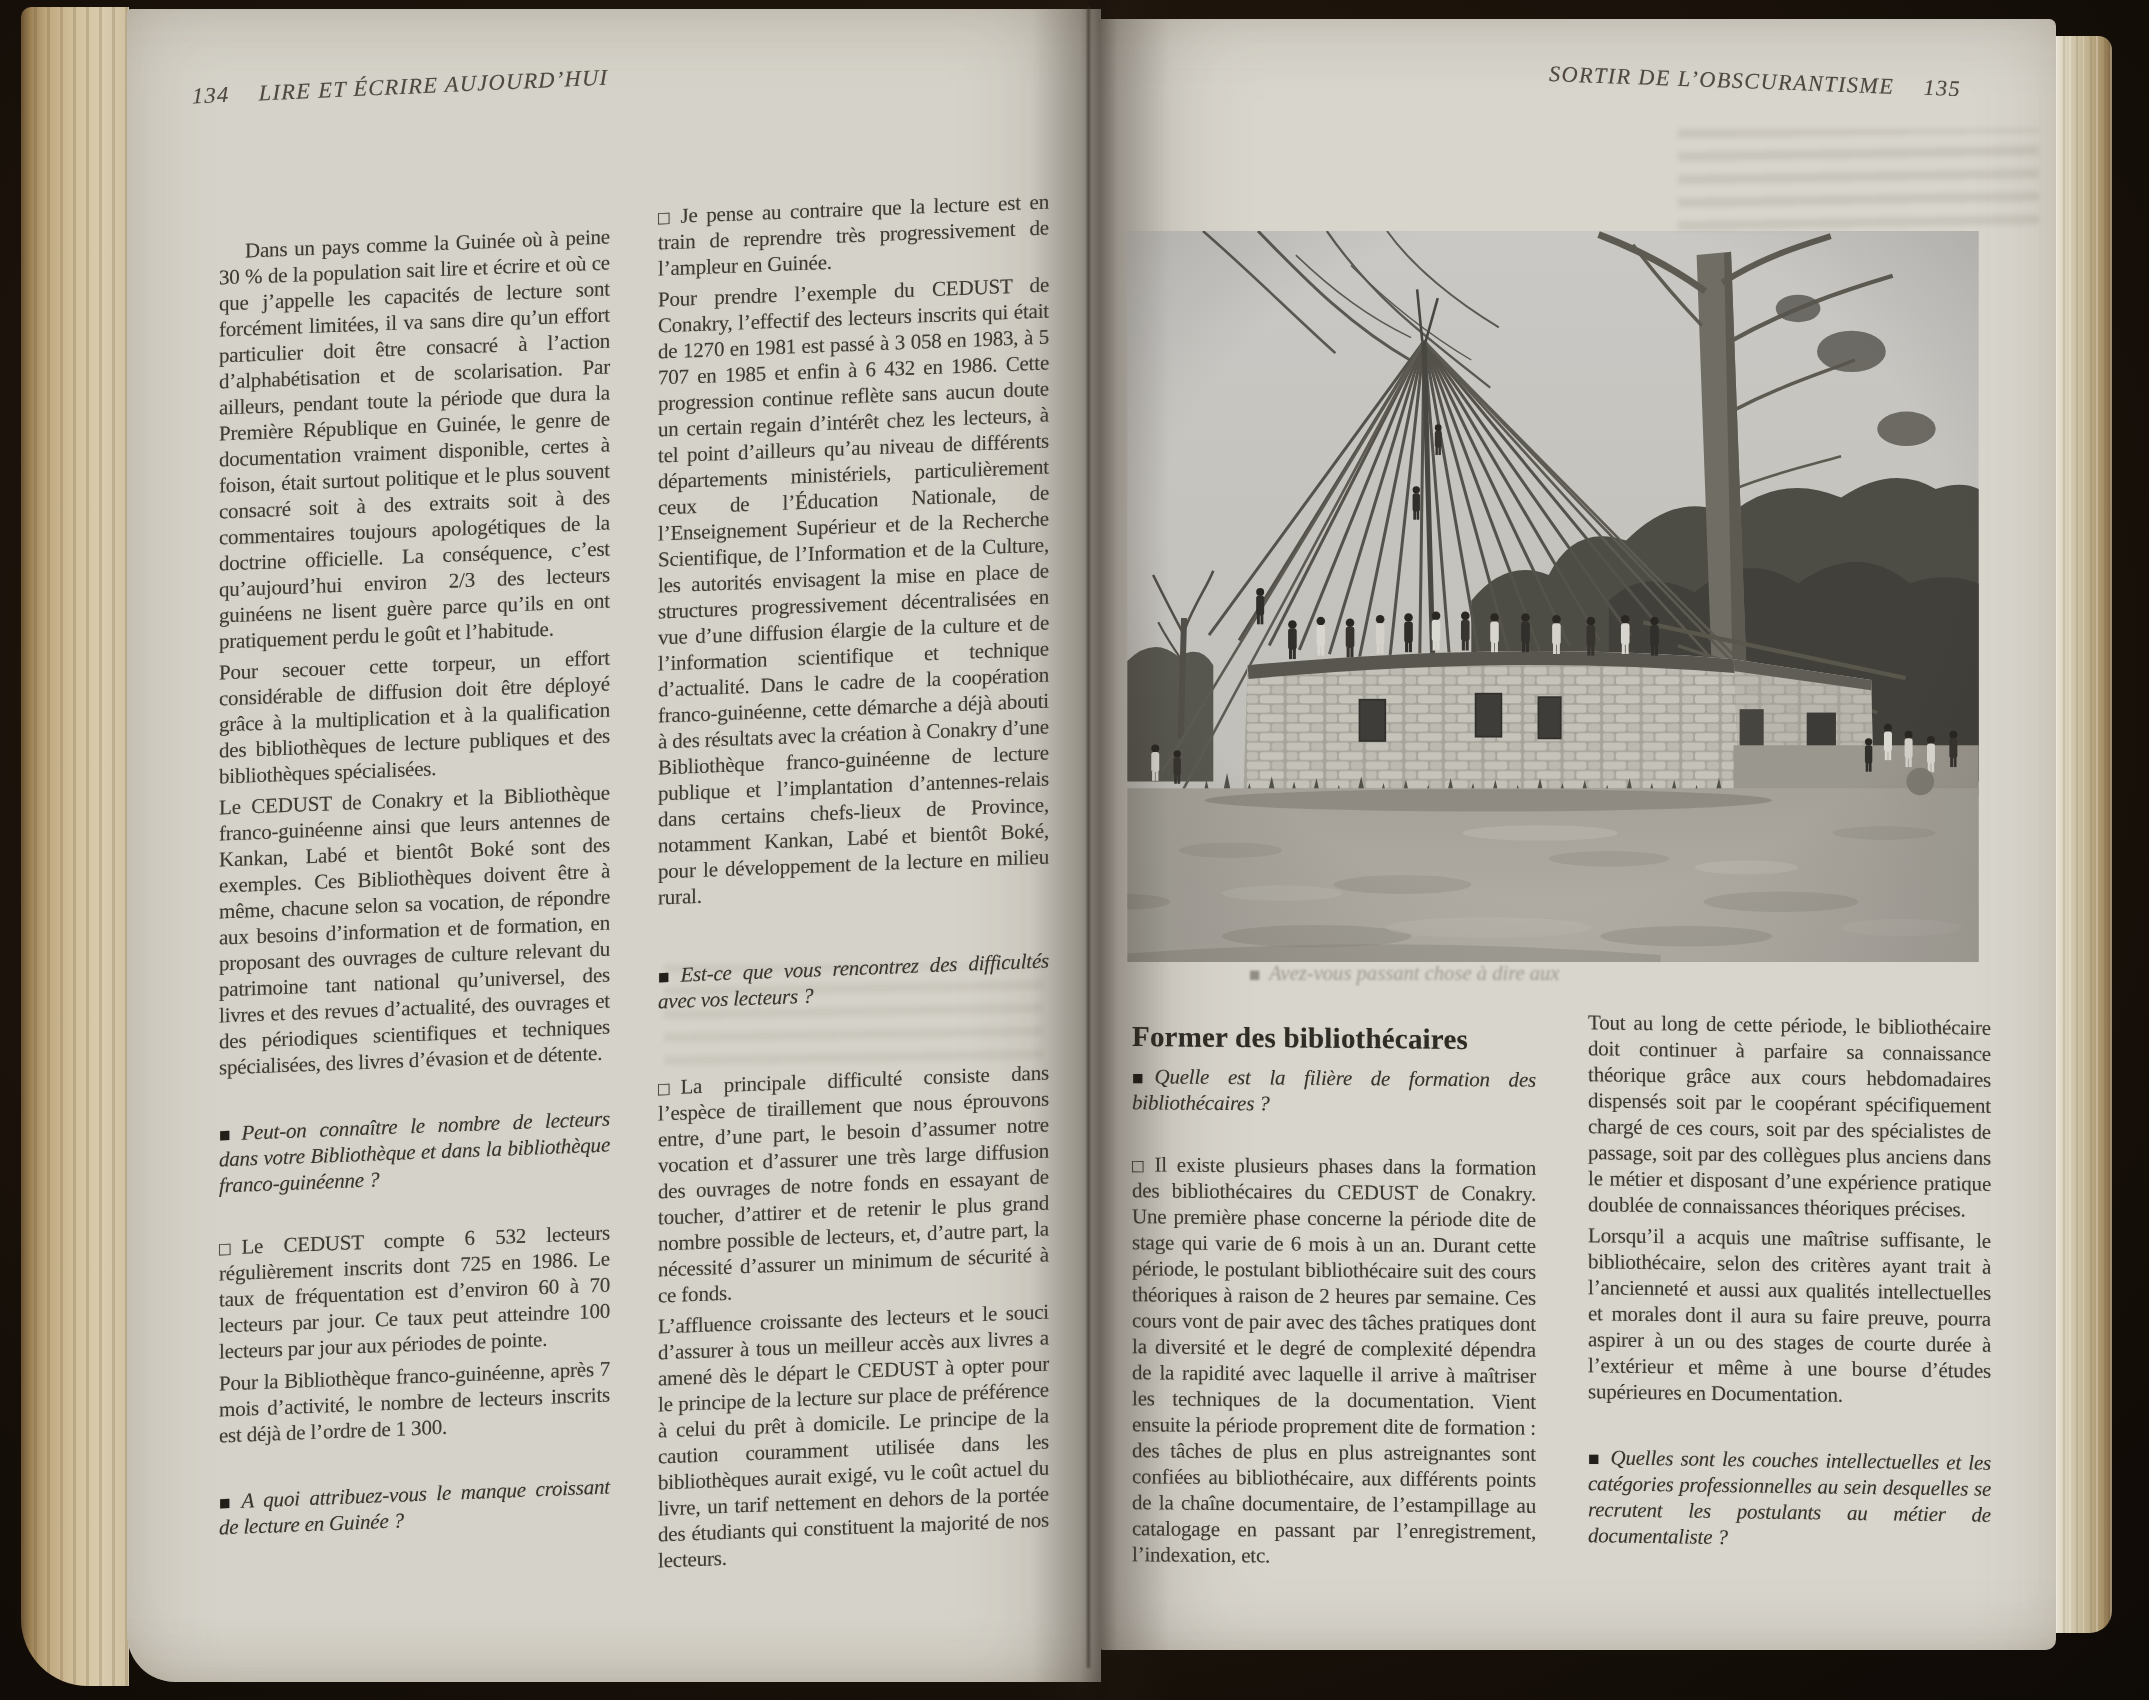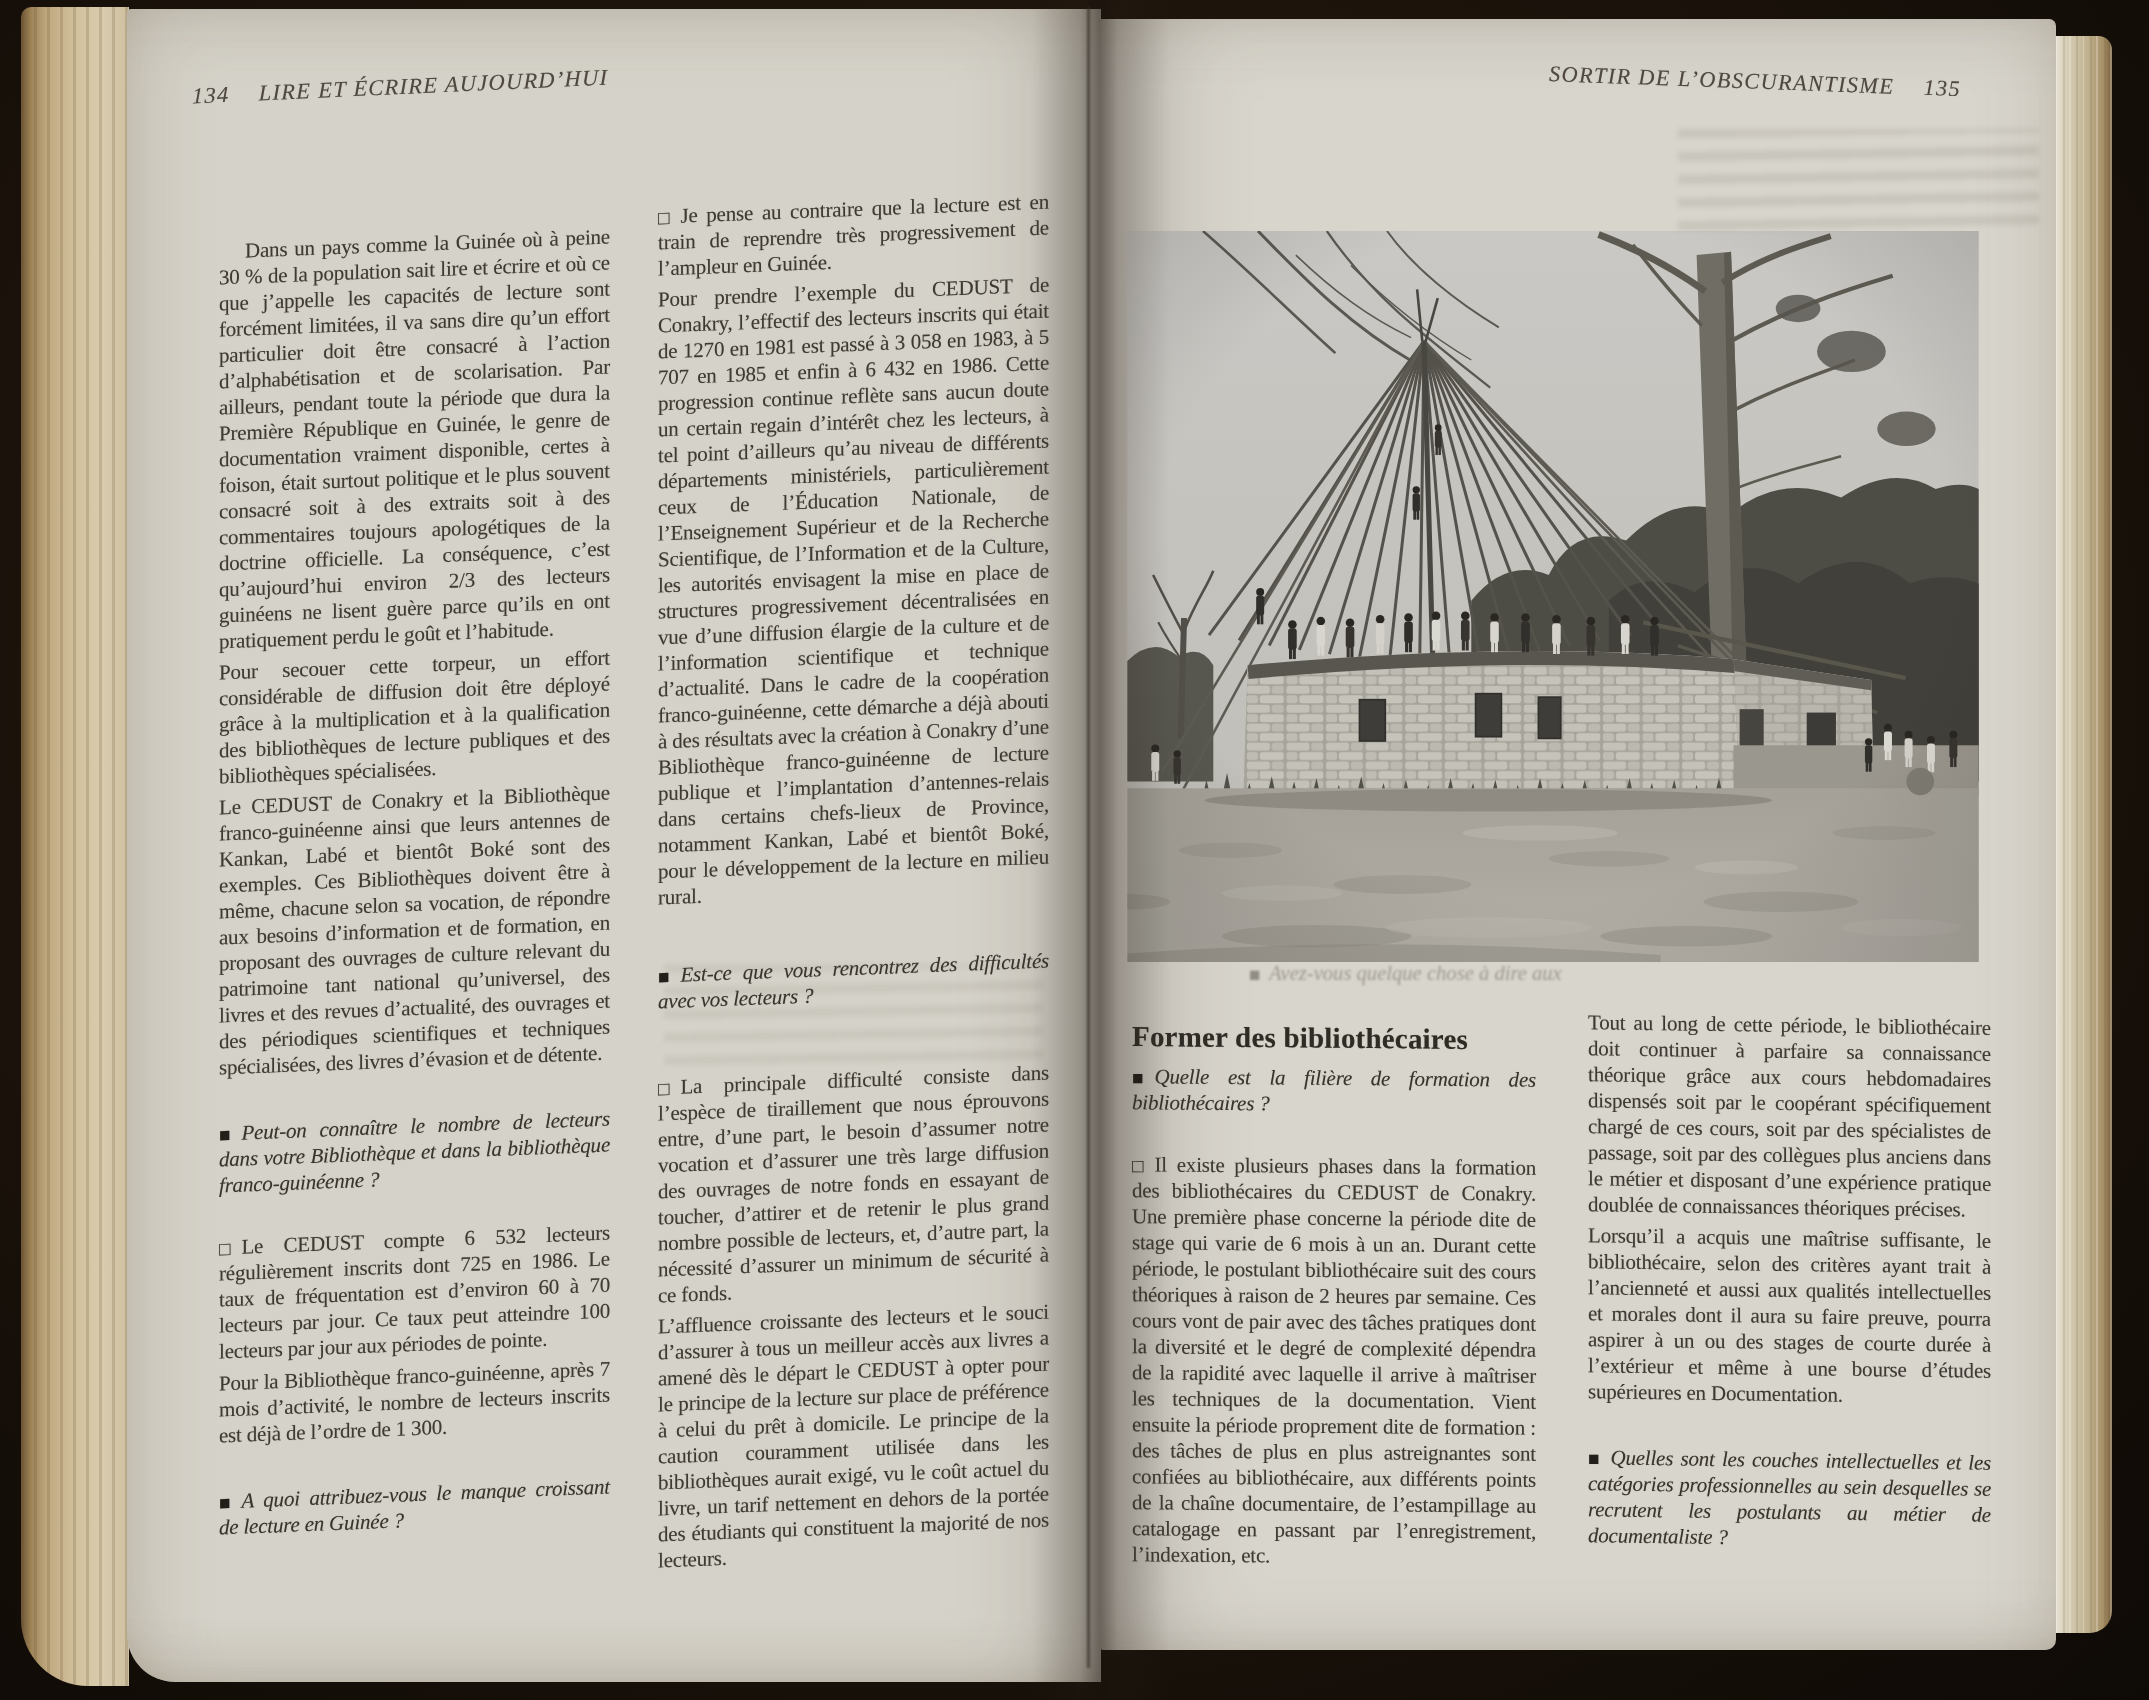--- a/index.html
+++ b/index.html
@@ -321,21 +321,21 @@
     <circle cx="922" cy="640" r="16" fill="#7d7a71"></circle>
   </g>
 
   <rect width="990" height="850" fill="url(#vig)"></rect>
 </svg>
 </div>
 
 <div class="smudge sm1"></div>
 <div class="smudge sm2"></div>
 <div class="ghost-line">
-  <span class="marker">■</span><span>Avez-vous quelque chose à dire aux</span>
+  <span class="marker">■</span><span>Avez-vous passant chose à dire aux</span>
 </div>
 
 <h2 class="section-heading">Former des bibliothécaires</h2>
 
 <div class="col rc1">
   <p class="q"><span class="marker">■</span><span>Quelle est la filière de formation des bibliothécaires ?</span></p>
   <p class="gap-a"><span class="marker open">□</span><span>Il existe plusieurs phases dans la formation des bibliothécaires du CEDUST de Conakry. Une première phase concerne la période dite de stage qui varie de 6 mois à un an. Durant cette période, le postulant bibliothécaire suit des cours théoriques à raison de 2 heures par semaine. Ces cours vont de pair avec des tâches pratiques dont la diversité et le degré de complexité dépendra de la rapidité avec laquelle il arrive à maîtriser les techniques de la documentation. Vient ensuite la période proprement dite de formation : des tâches de plus en plus astreignantes sont confiées au bibliothécaire, aux différents points de la chaîne documentaire, de l’estampillage au catalogage en passant par l’enregistrement, l’indexation, etc.</span></p>
 </div>
 
 <div class="col rc2">

